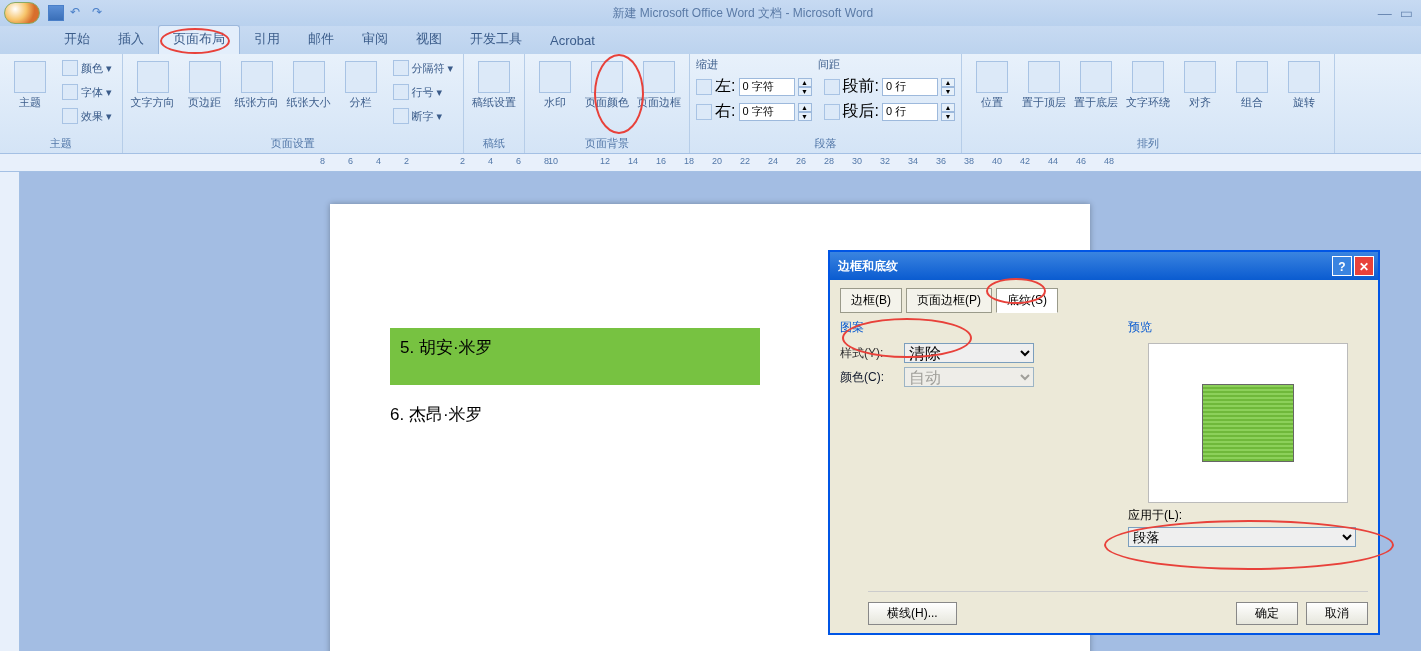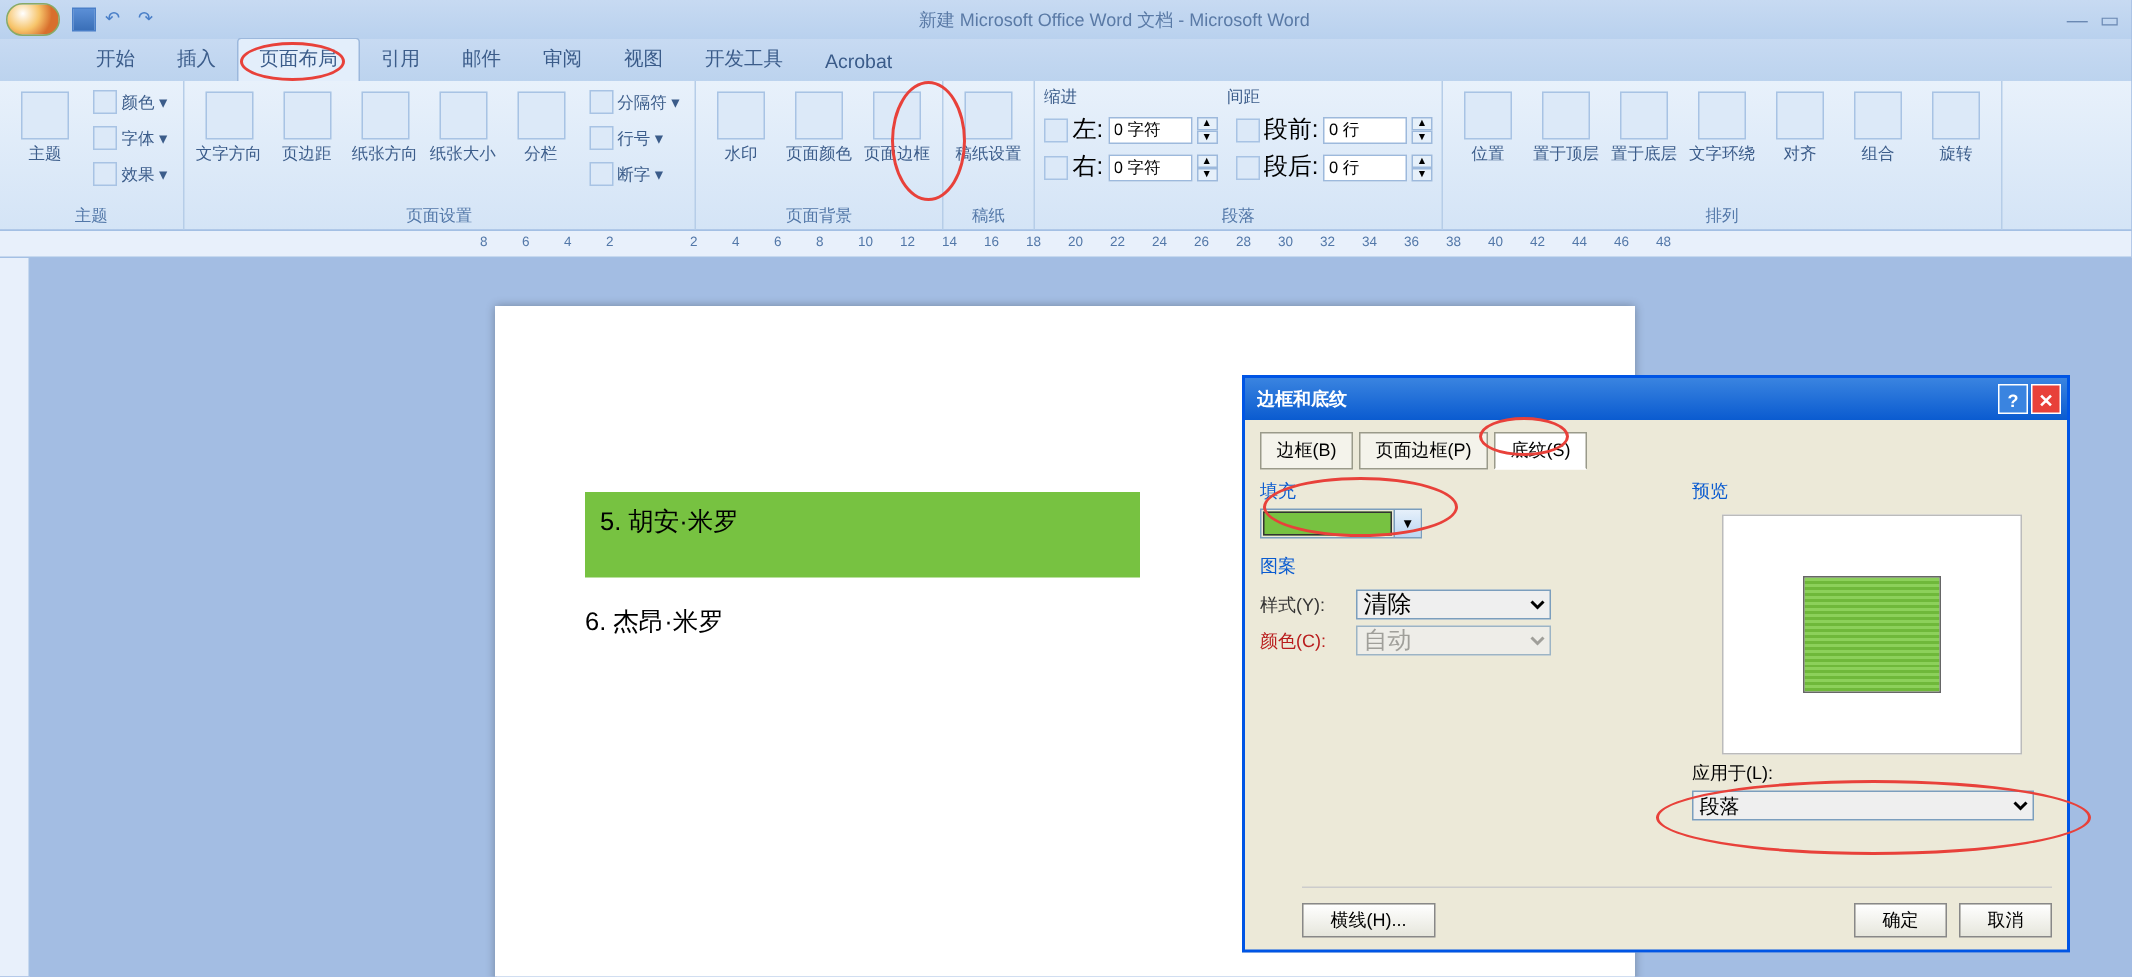--- a/index.html
+++ b/index.html
@@ -56,21 +56,21 @@
 .dlg-main { flex: 1; display: flex; gap: 10px; }
 .dlg-left { flex: 1; }
 .dlg-right { width: 240px; margin-left: 16px; }
 fieldset { border: none; margin-bottom: 10px; }
 legend { color: #0a5bd0; font-size: 12px; padding-bottom: 3px; }
 .fill-combo { width: 108px; height: 20px; border: 1px solid #7b9ebd; display: flex; cursor: pointer; }
 .fill-swatch { flex: 1; background: #77c241; border: 1px solid #333; margin: 1px; }
 .combo-arrow { width: 18px; background: linear-gradient(#e6f0fa,#bcd7f3); border-left: 1px solid #7b9ebd; text-align: center; font-size: 9px; line-height: 18px; }
 .row { display: flex; align-items: center; gap: 4px; margin: 4px 0; }
 .row label { width: 60px; color: #333; }
-.row.disabled label { color: #b91c1c; }
+.row.disabled label { color: #0f172a; }
 select.combo { width: 130px; height: 20px; border: 1px solid #7b9ebd; font-size: 16px; }
 .preview-box { width: 200px; height: 160px; background: #fff; border: 1px solid #bbb; margin: 4px auto; display: flex; align-items: center; justify-content: center; }
 .prev-inner { width: 92px; height: 78px; background: repeating-linear-gradient(0deg,#6fb83a,#6fb83a 2px,#8cd05a 2px,#8cd05a 4px); border: 1px solid #666; }
 .apply-row { margin-top: auto; }
 .apply-row select { width: 228px; height: 20px; border: 1px solid #7b9ebd; }
 .dlg-footer { display: flex; align-items: center; padding-top: 10px; border-top: 1px solid #ccc; margin-top: 8px; margin-left: 28px; }
 .dlg-footer button { padding: 2px 18px; border: 1px solid #888; background: linear-gradient(#fff,#e6e6dc); cursor: pointer; font-size: 12px; }
 .dlg-footer .right-btns { margin-left: auto; display: flex; gap: 8px; }
 
 
@@ -150,42 +150,42 @@
         <div><span class="small-ico"></span><span>断字</span>▾</div>
       </div>
     </div>
     <div class="group-label">页面设置</div>
   </div>
 
   <div class="group">
     <div class="group-content">
       <div class="big-btn">
           <div class="ico"></div>
+          <span>稿纸设置</span>
+        </div>
+    </div>
+    <div class="group-label">稿纸</div>
+  </div>
+
+  <div class="group">
+    <div class="group-content">
+      <div class="big-btn">
+          <div class="ico"></div>
           <span>水印</span>
         </div>
       <div class="big-btn">
           <div class="ico"></div>
           <span>页面颜色</span>
         </div>
       <div class="big-btn">
           <div class="ico"></div>
           <span>页面边框</span>
         </div>
     </div>
     <div class="group-label">页面背景</div>
-  </div>
-
-  <div class="group">
-    <div class="group-content">
-      <div class="big-btn">
-          <div class="ico"></div>
-          <span>稿纸设置</span>
-        </div>
-    </div>
-    <div class="group-label">稿纸</div>
   </div>
 
   <div class="group">
     <div class="group-content" style="flex-direction:column;align-items:stretch;">
       <div style="display:flex;gap:20px;">
         <div style="font-size:11px;color:#3b5c8a;">缩进</div>
         <div style="font-size:11px;color:#3b5c8a;margin-left:80px;">间距</div>
       </div>
       <div style="display:flex;gap:12px;">
         <div class="spin">
@@ -270,21 +270,21 @@
   <div class="ruler-bar">
       <span class="tick" style="left: 320px;">8</span>
       <span class="tick" style="left: 348px;">6</span>
       <span class="tick" style="left: 376px;">4</span>
       <span class="tick" style="left: 404px;">2</span>
       <span class="tick" style="left: 432px;"></span>
       <span class="tick" style="left: 460px;">2</span>
       <span class="tick" style="left: 488px;">4</span>
       <span class="tick" style="left: 516px;">6</span>
       <span class="tick" style="left: 544px;">8</span>
-      <span class="tick" style="left: 572px;">10</span>
+      <span class="tick" style="left: 548px;">10</span>
       <span class="tick" style="left: 600px;">12</span>
       <span class="tick" style="left: 628px;">14</span>
       <span class="tick" style="left: 656px;">16</span>
       <span class="tick" style="left: 684px;">18</span>
       <span class="tick" style="left: 712px;">20</span>
       <span class="tick" style="left: 740px;">22</span>
       <span class="tick" style="left: 768px;">24</span>
       <span class="tick" style="left: 796px;">26</span>
       <span class="tick" style="left: 824px;">28</span>
       <span class="tick" style="left: 852px;">30</span>
@@ -320,27 +320,20 @@
   </div>
   <div class="dlg-body">
     <div class="dlg-tabs">
       <div class="dlg-tab">边框(B)</div>
       <div class="dlg-tab">页面边框(P)</div>
       <div class="dlg-tab active">底纹(S)</div>
     </div>
     <div class="dlg-main">
       <div class="dlg-left">
         <fieldset>
-          <legend>填充</legend>
-          <div class="fill-combo">
-            <div class="fill-swatch"></div>
-            <div class="combo-arrow">▼</div>
-          </div>
-        </fieldset>
-        <fieldset>
           <legend>图案</legend>
           <div class="row">
             <label>样式(Y):</label>
             <select class="combo"><option>清除</option></select>
           </div>
           <div class="row disabled">
             <label>颜色(C):</label>
             <select class="combo" disabled=""><option>自动</option></select>
           </div>
         </fieldset>

